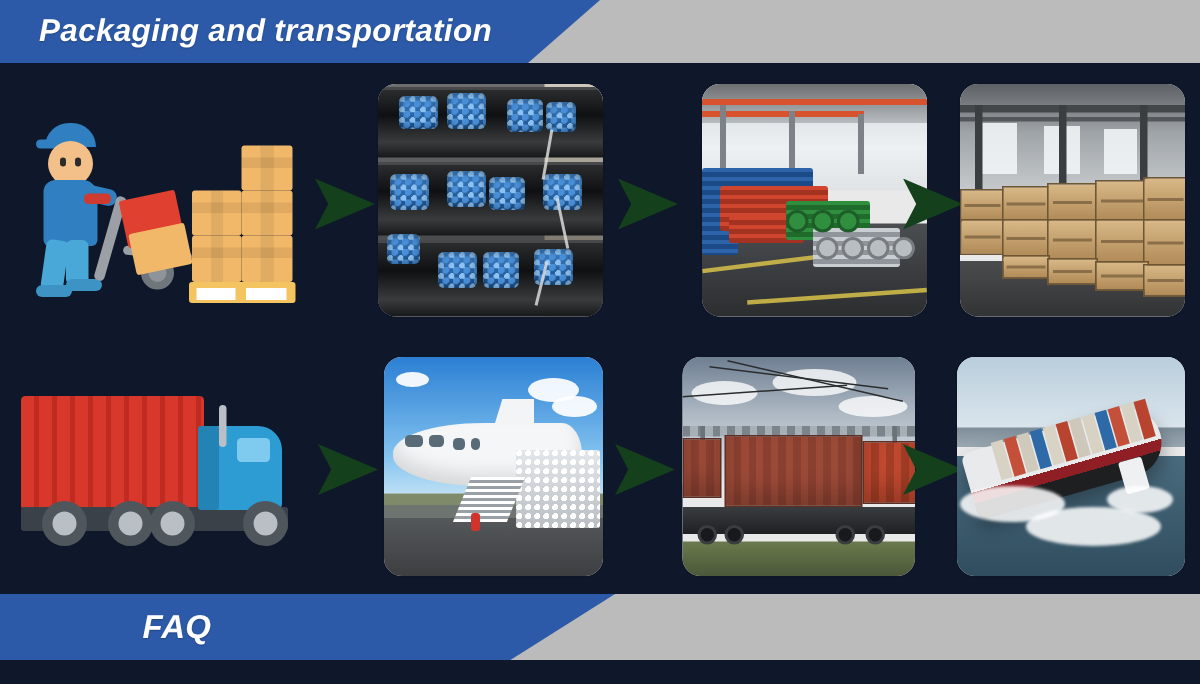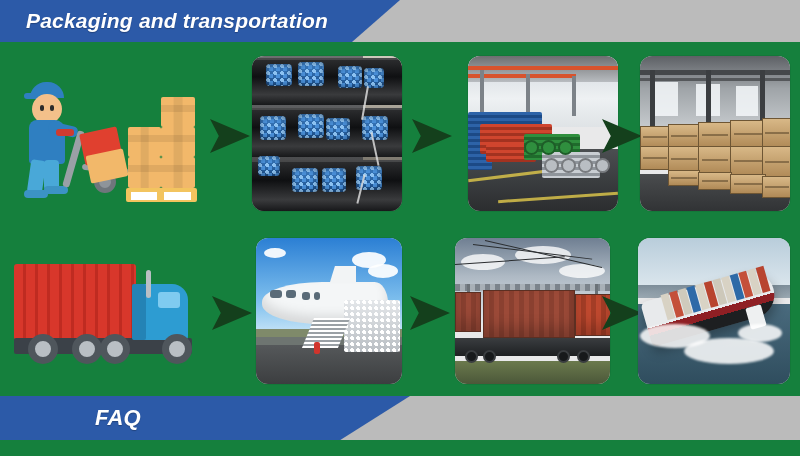--- a/index.html
+++ b/index.html
@@ -3,21 +3,21 @@
 <meta charset="utf-8">
 <style>
   html,body{margin:0;padding:0;}
   body{
     width:800px;height:456px;
     background:#f7f7f8;
     font-family:"Liberation Sans", sans-serif;
     overflow:hidden;
     position:relative;
   }
-  .page{position:relative;width:800px;height:456px;background:#15803d;}
+  .page{position:relative;width:800px;height:456px;background:#0f172a;}
 
   
   .banner{position:absolute;left:0;width:800px;height:42px;}
   .banner .gray{
     position:absolute;left:0;top:0;width:800px;height:42px;background:#bbbbbb;
   }
   .banner .blue{
     position:absolute;left:0;top:0;height:42px;background:#2c5aa8;
   }
   .banner .label{

